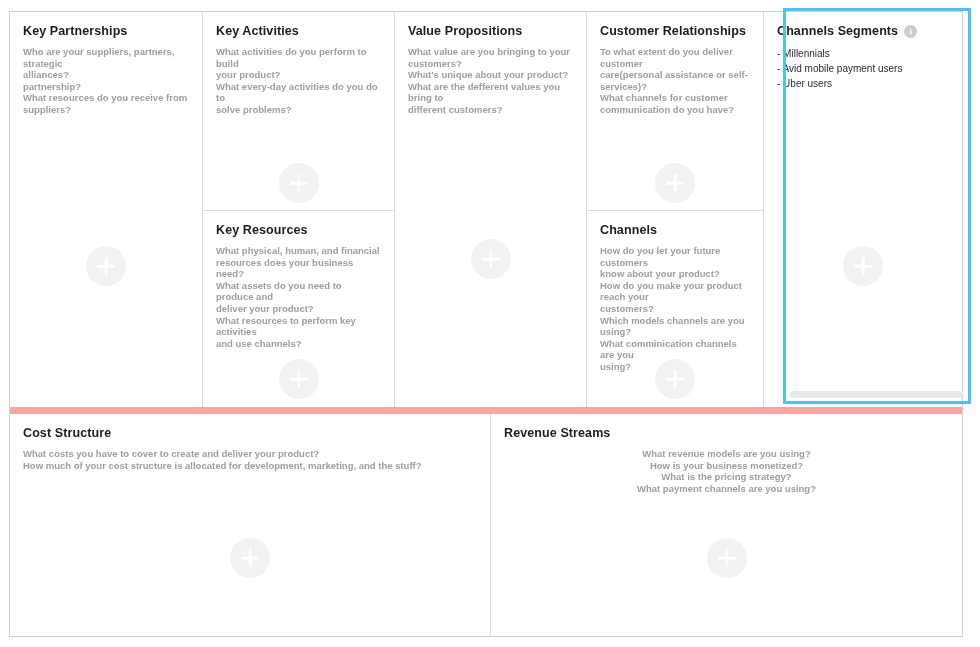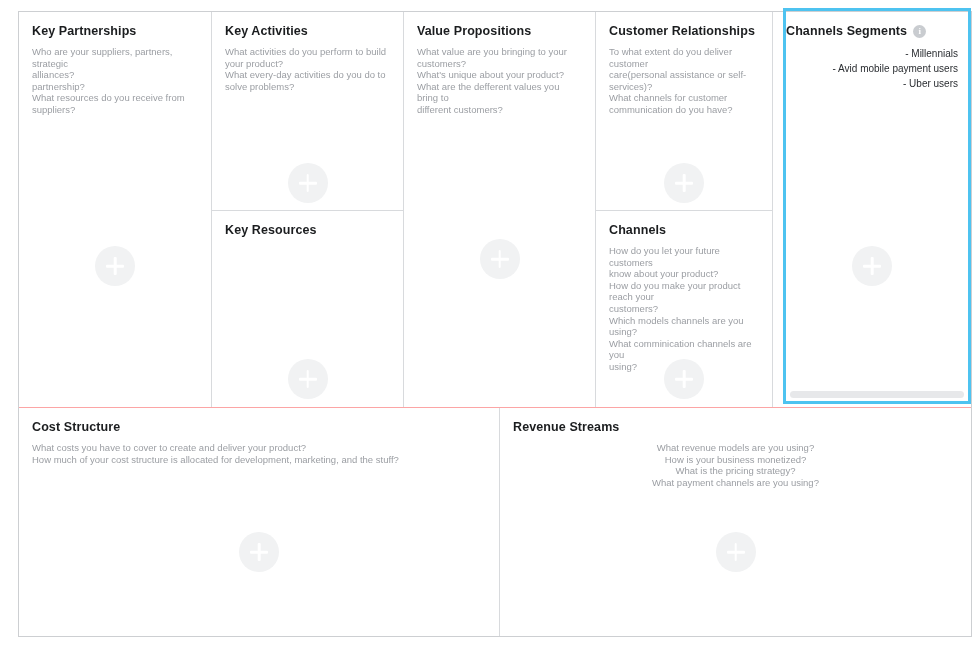--- a/index.html
+++ b/index.html
@@ -13,21 +13,21 @@
     position: relative;
     width: 980px;
     height: 647px;
     background: #ffffff;
     overflow: hidden;
   }
 
   
   .bmc-frame {
     position: absolute;
-    left: 18px;
+    left: 9px;
     top: 11px;
     width: 954px;
     height: 626px;
     box-sizing: border-box;
     border: 1px solid #cdcfd2;
     background: #ffffff;
     padding-left: 23px;
   }
 
   
@@ -80,35 +80,35 @@
     display: flex;
     align-items: center;
     gap: 6px;
   }
   .block-title .title-text { white-space: nowrap; }
 
   .hints {
     margin: 0;
     padding: 0;
     list-style: none;
+    font-weight: bold;
   }
   .hints li {
     font-size: 9.5px;
     line-height: 11.6px;
     color: #9b9ea3;
     margin: 0;
     padding: 0;
   }
 
   
   .entries {
     margin: 0;
     padding: 0;
     list-style: none;
-    text-align: right;
   }
   .entries li {
     font-size: 10px;
     line-height: 15px;
     color: #2a2d31;
   }
 
   
   .plus-btn {
     position: absolute;
@@ -159,21 +159,21 @@
   }
 
   
   .bmc-bottom {
     position: absolute;
     left: 0;
     top: 395px;
     right: 0;
     bottom: 0;
     display: flex;
-    border-top: 1px solid #fca5a5;
+    border-top: 7px solid #fca5a5;
   }
   .bmc-bottom .block { height: 100%; }
   .bot-w1 { width: 481px; box-sizing: border-box; border-right: 1px solid #d8dadd; }
   .bot-w2 { width: 471px; box-sizing: border-box; text-align: center; }
 
   
   .selection-ring {
     position: absolute;
     left: 783px;
     top: 8px;
@@ -229,20 +229,28 @@
             <li>your product?</li>
             <li>What every-day activities do you do to</li>
             <li>solve problems?</li>
           </ul>
           <button class="plus-btn" style="top:151px;"></button>
         </div>
         <div class="block h-half-b">
           <div class="block-title">
             <span class="title-text">Key Resources</span>
           </div>
+          <ul class="hints">
+            <li>What physical, human, and financial</li>
+            <li>resources does your business need?</li>
+            <li>What assets do you need to produce and</li>
+            <li>deliver your product?</li>
+            <li>What resources to perform key activities</li>
+            <li>and use channels?</li>
+          </ul>
           <button class="plus-btn" style="top:148px;"></button>
         </div>
       </div>
 
       <div class="bmc-col col-w3">
         <div class="block h-full">
           <div class="block-title">
             <span class="title-text">Value Propositions</span>
           </div>
           <ul class="hints">

